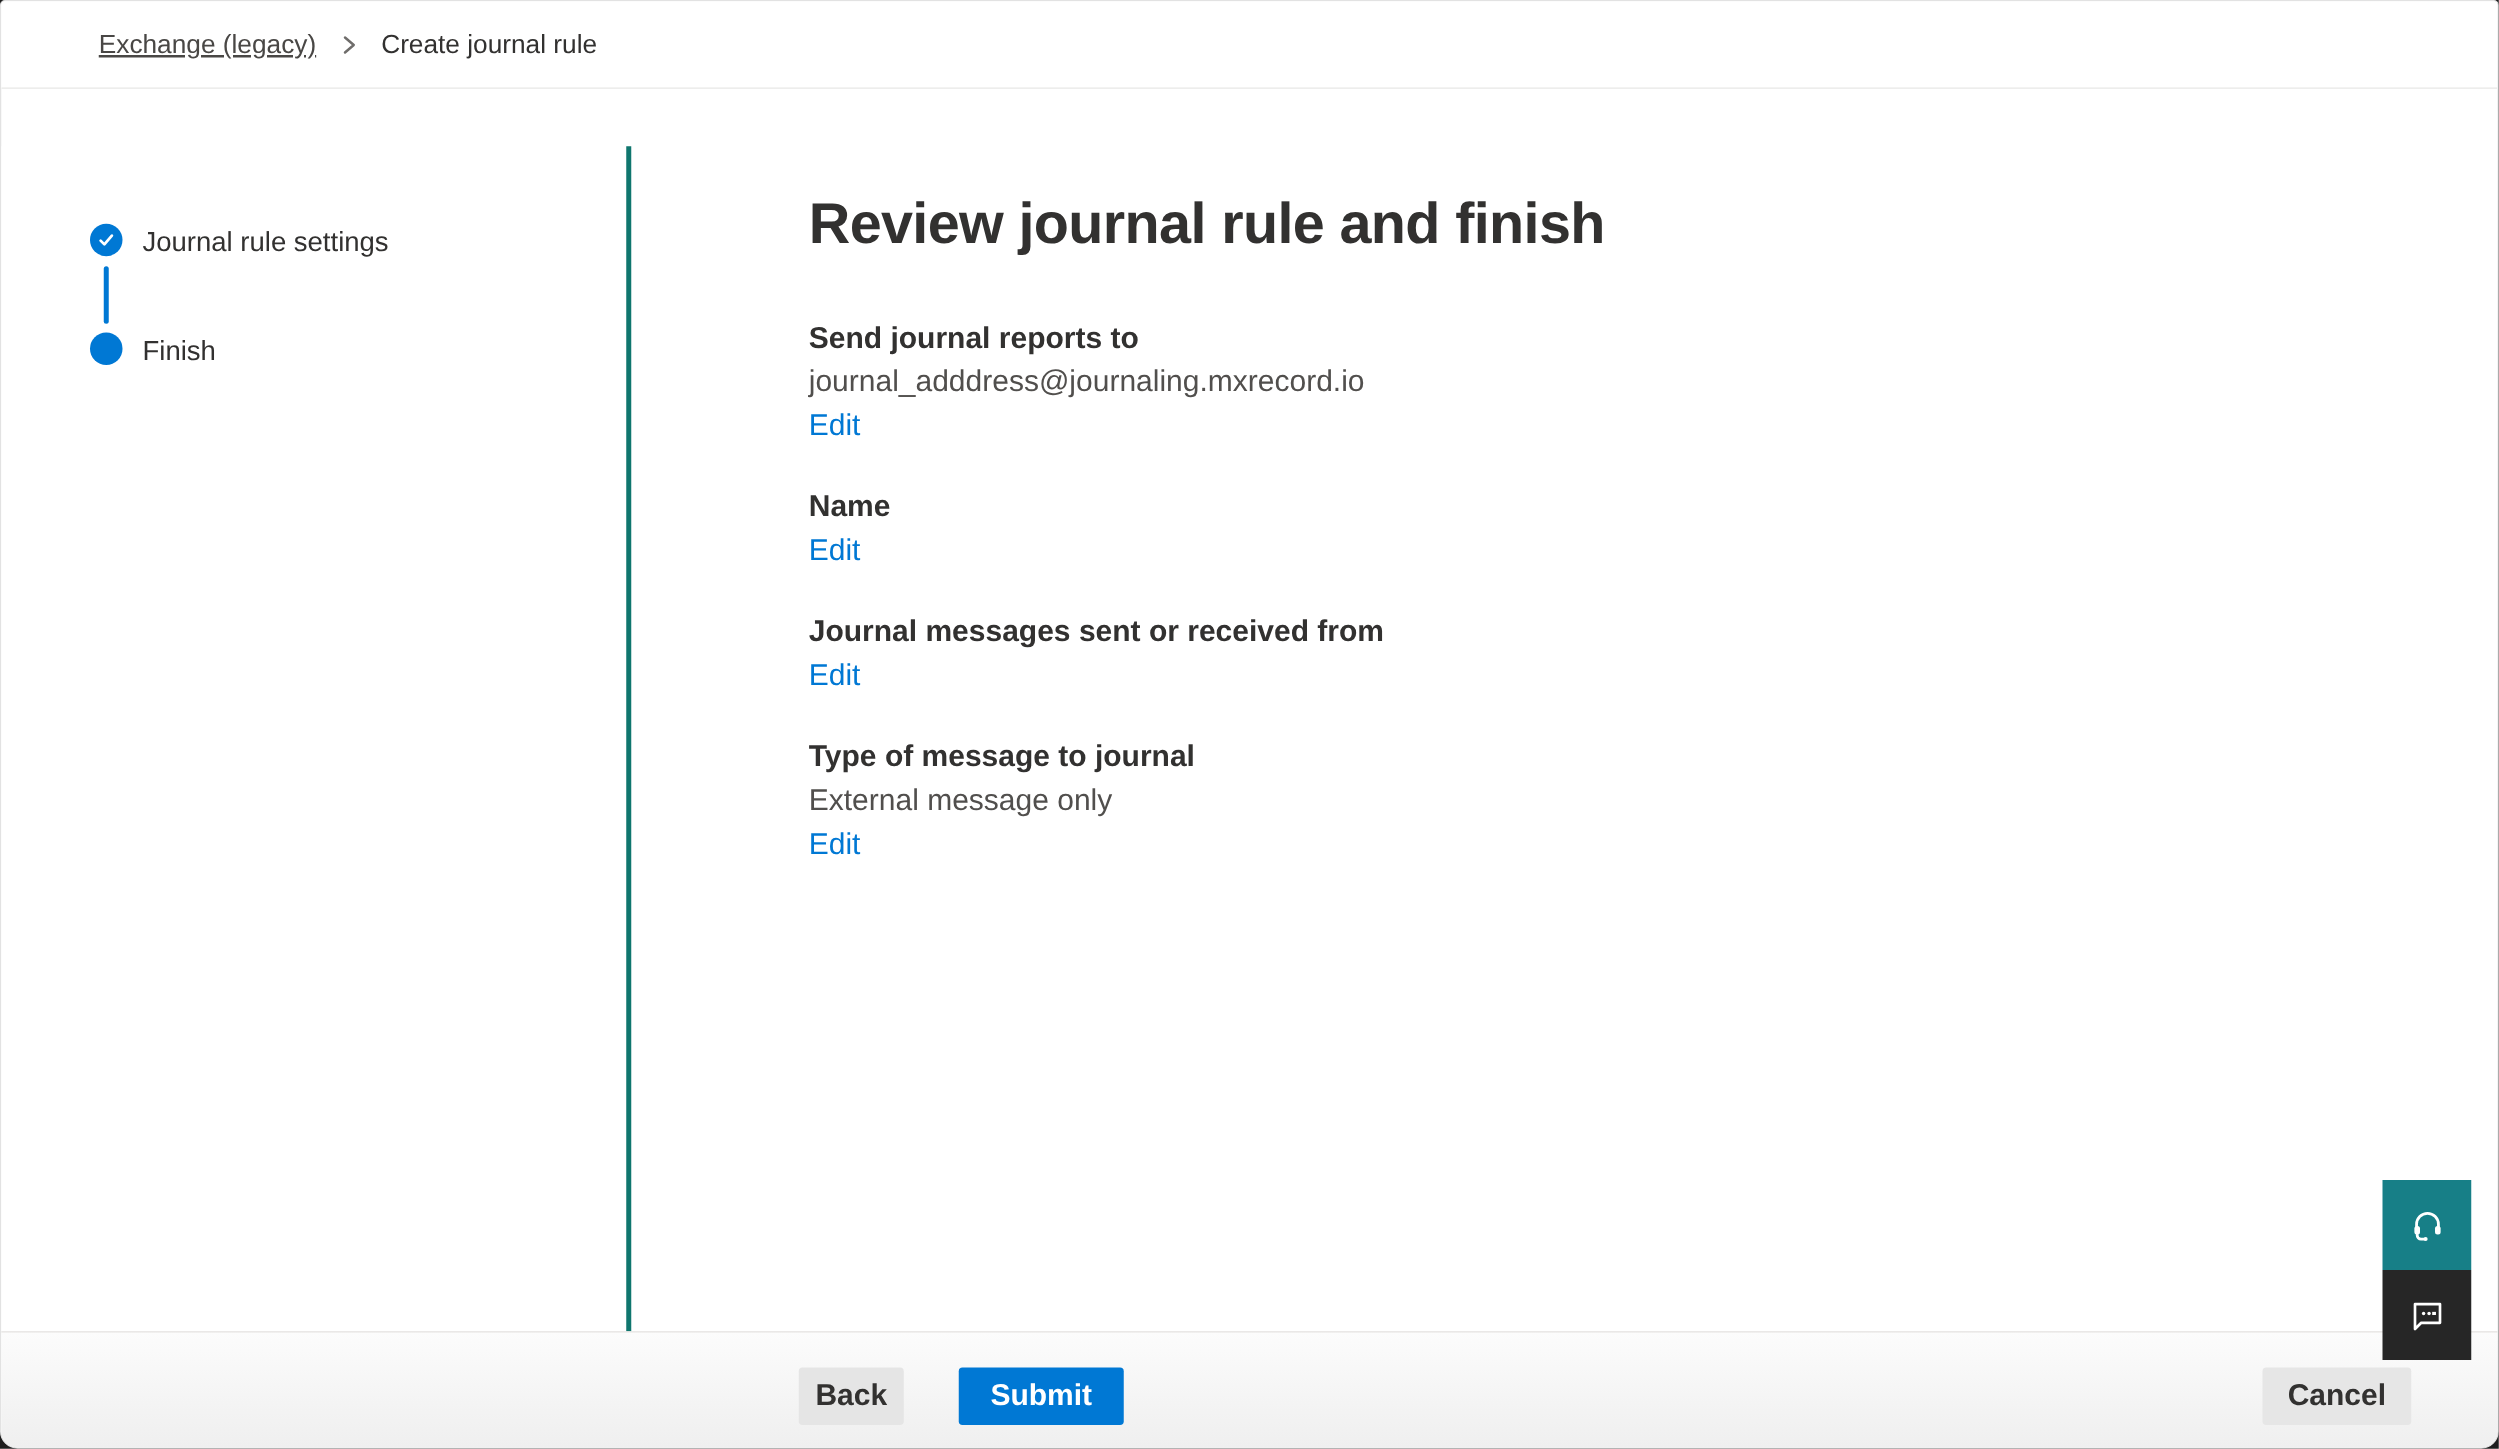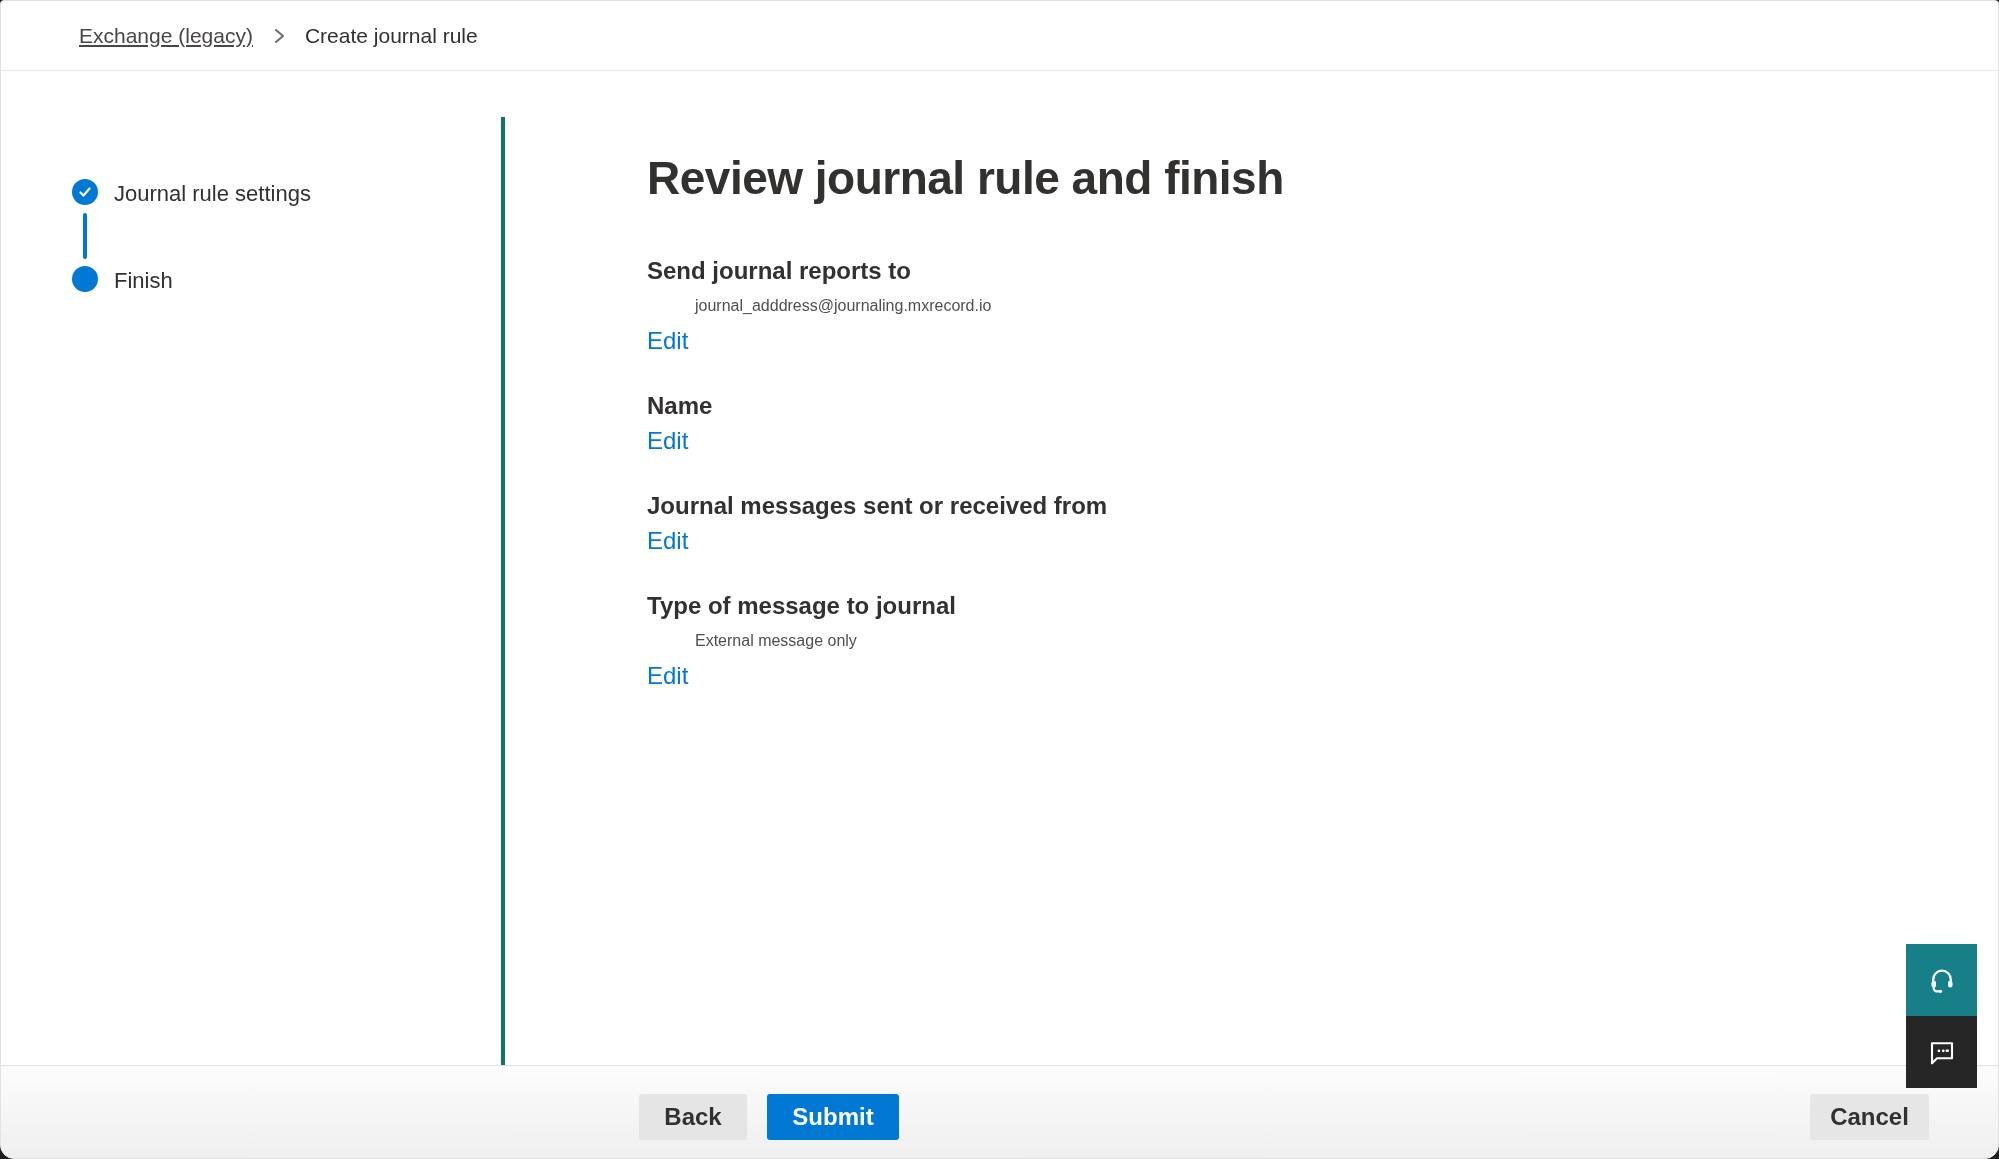--- a/index.html
+++ b/index.html
@@ -70,42 +70,42 @@
     padding:60px 40px 0 70px;
     overflow:hidden;
   }
   .page-title{
     margin:0 0 46px 0;
     font-size:46px;line-height:58px;font-weight:700;color:#323130;
     letter-spacing:-0.5px;
   }
   .section{margin:0 0 30px 0;}
   .section-heading{font-size:24px;line-height:35px;font-weight:700;color:#323130;}
-  .section-value{font-size:16px;line-height:35px;color:#514f4d;margin-left:48px;}
+  .section-value{font-size:24px;line-height:35px;color:#514f4d;}
   .section-value:empty{display:none;}
   .edit-link{
     display:inline-block;font-size:24px;line-height:35px;
     color:var(--link);text-decoration:none;cursor:pointer;
   }
 
   
   .footer{
     position:absolute;left:0;right:0;bottom:0;height:93px;
     border-top:1px solid #e3e1df;
     background:linear-gradient(180deg,#fcfcfc 0%,#efefef 100%);
   }
   .btn{
     position:absolute;top:28px;height:46px;
     border:none;border-radius:3px;
     font-family:"Liberation Sans", sans-serif;
     font-size:24px;font-weight:700;color:#323130;
     display:flex;align-items:center;justify-content:center;
     cursor:pointer;padding:0 30px;
   }
-  .btn-back{left:638px;width:108px;background:#e5e5e5;}
+  .btn-back{left:638px;width:84px;background:#e5e5e5;}
   .btn-submit{left:766px;width:132px;background:var(--accent);color:#ffffff;}
   .btn-cancel{left:1809px;width:119px;background:#e6e6e6;}
 
   
   .float-btn{
     position:absolute;left:1905px;width:71px;height:72px;
     display:flex;align-items:center;justify-content:center;
     cursor:pointer;border:none;padding:0;z-index:5;
   }
   .help-btn{top:943px;background:var(--help-teal);}

